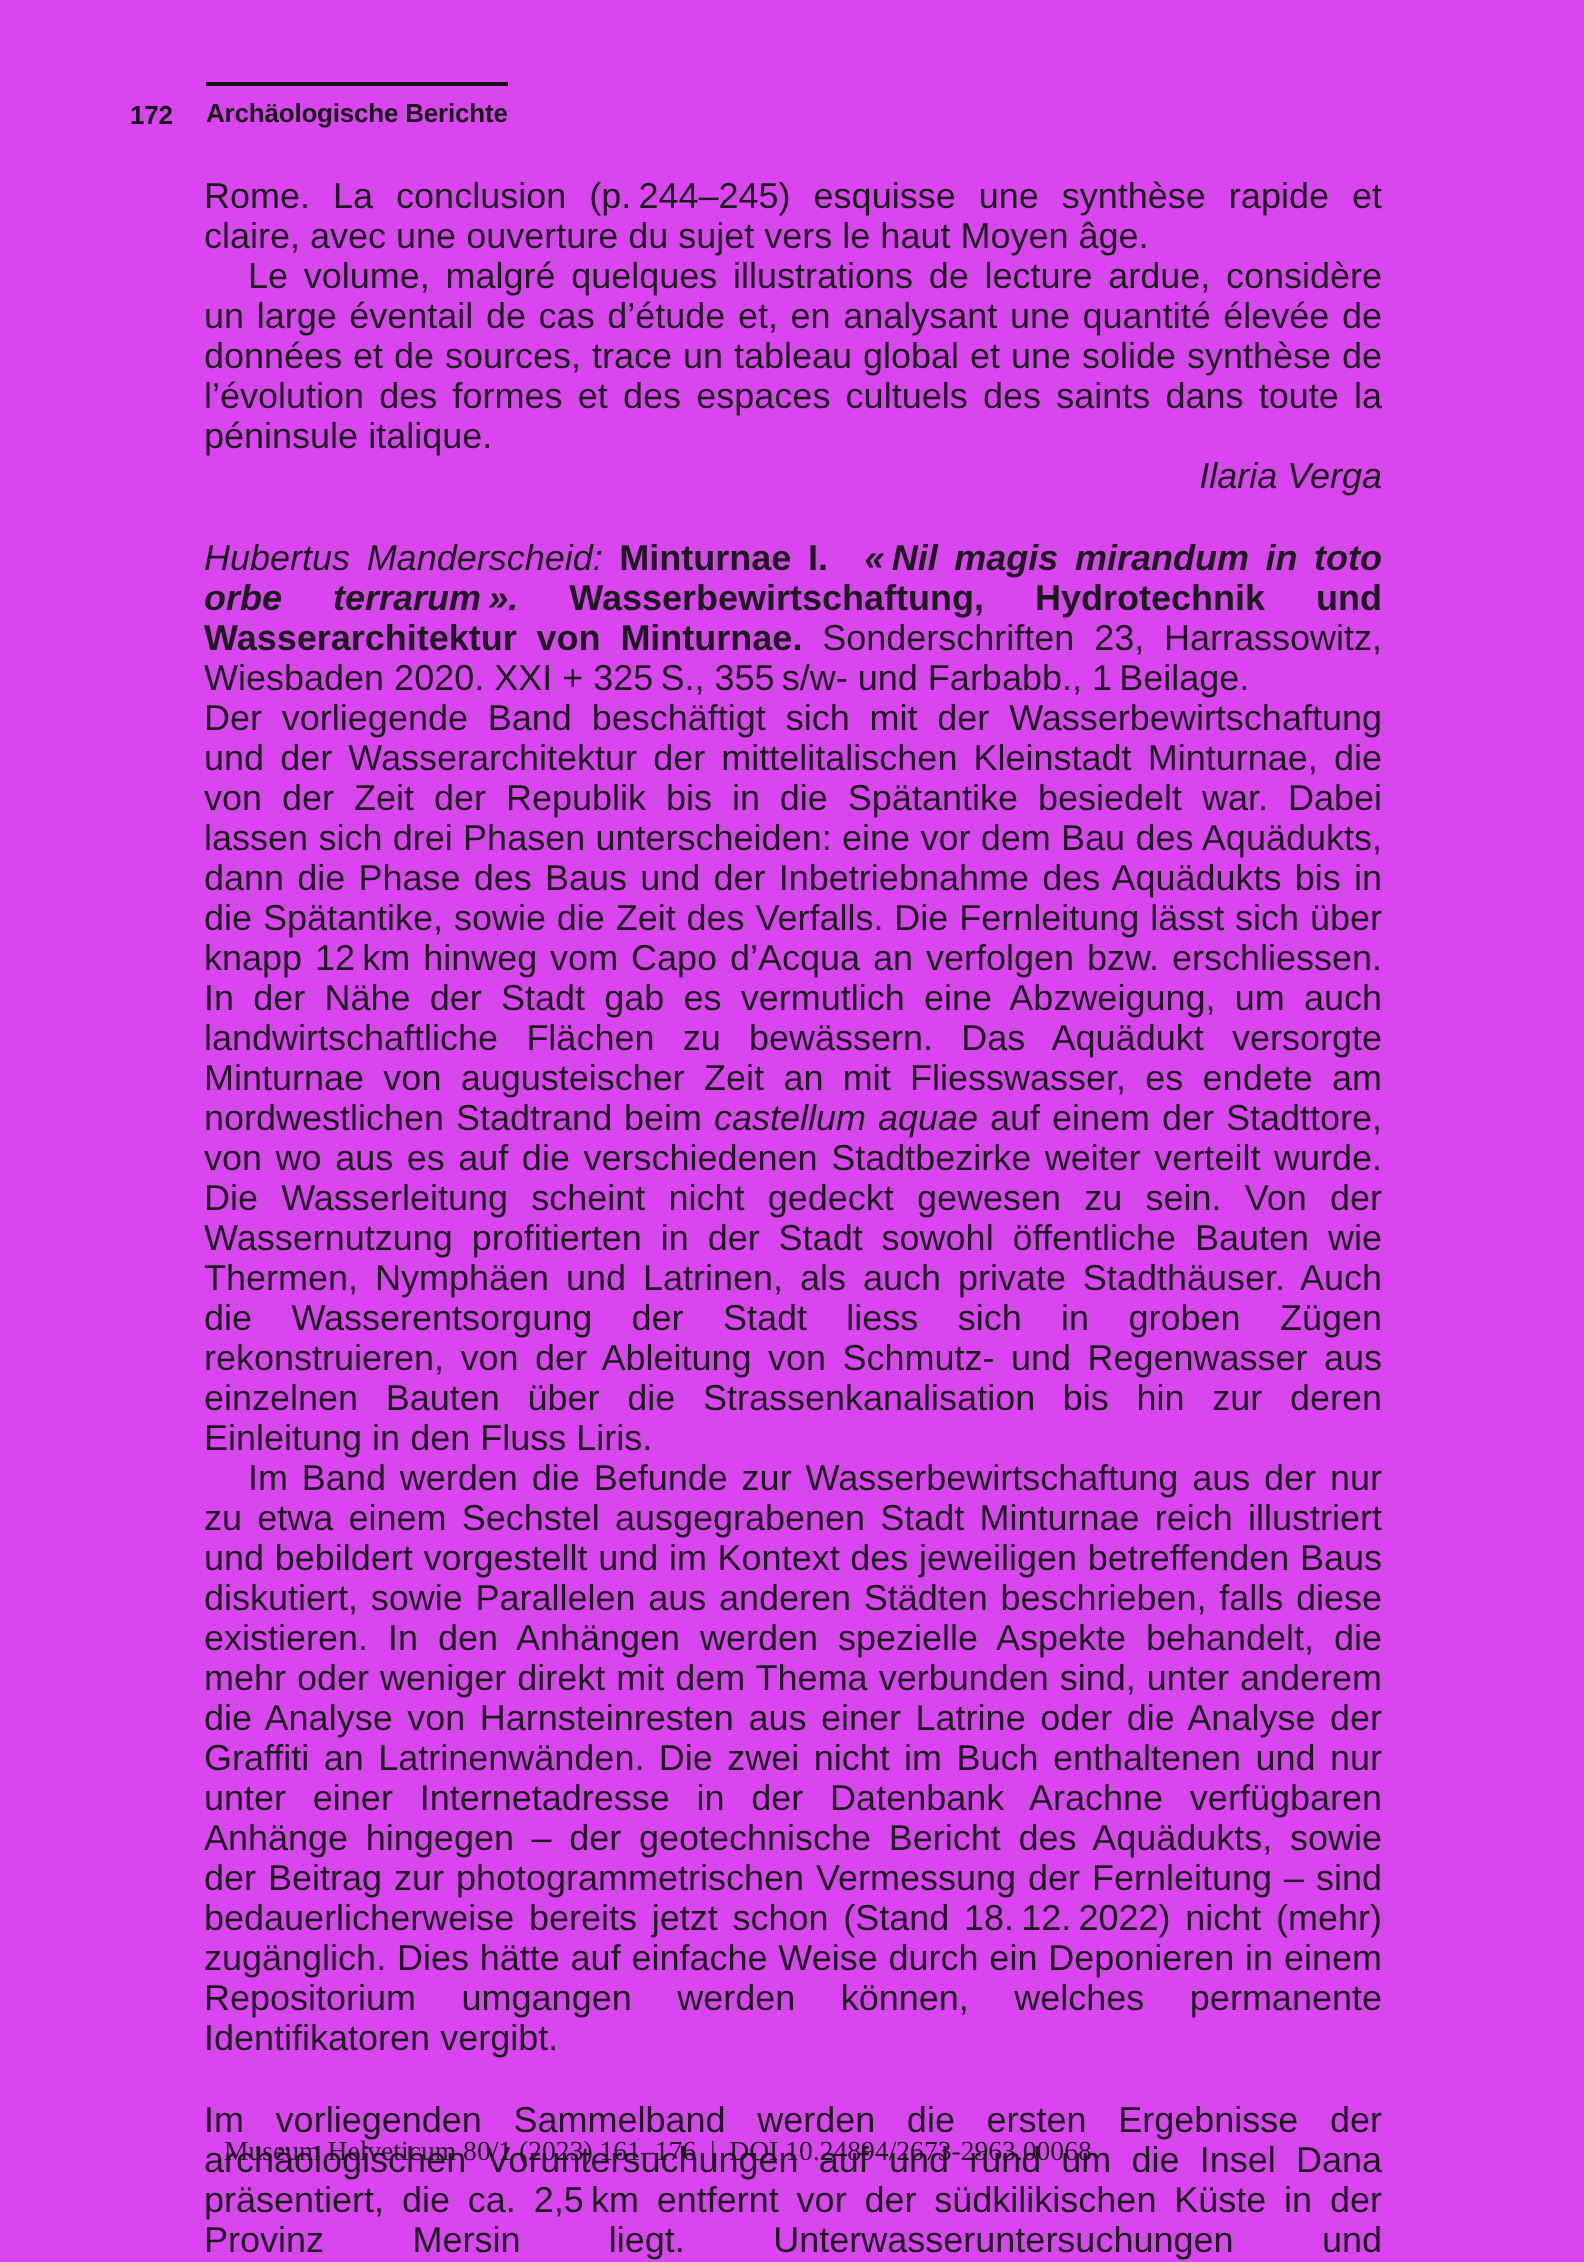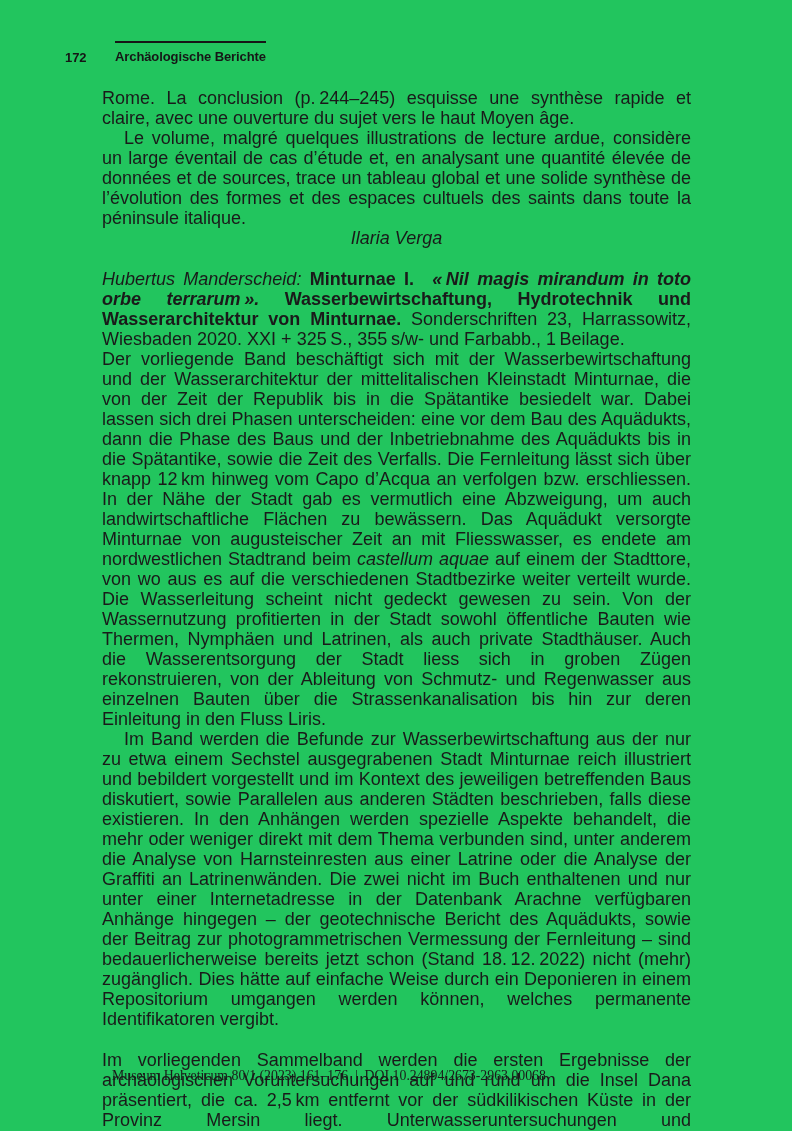--- a/index.html
+++ b/index.html
@@ -1,40 +1,40 @@
 <!DOCTYPE html>
 <html lang="de"><head>
 <meta charset="utf-8">
 <style>
   html, body { margin: 0; padding: 0; background: #ffffff; }
   .page {
     position: relative;
     width: 792px;
     height: 1131px;
-    background: #22c55e;
+    background: #d946ef;
     color: #161616;
     overflow: hidden;
   }
 
   
   .page-header {
     position: absolute;
     top: 41px;
     left: 65px;
     right: 100px;
     font-family: "Liberation Sans", "DejaVu Sans", sans-serif;
     font-weight: bold;
     font-size: 13px;
     letter-spacing: -0.1px;
     color: #161616;
   }
   .page-number { position: absolute; left: 0; top: 9px; }
   .running-head {
     position: absolute;
-    left: 50px;
+    left: 38px;
     top: 0;
     display: inline-block;
     border-top: 2.5px solid #161616;
     padding-top: 6px;
   }
 
   
   .page-body {
     position: absolute;
     top: 88px;
@@ -42,21 +42,21 @@
     width: 589px;
     font-family: Liberation Sans, sans-serif;
     font-size: 18px;
     line-height: 20px;
     text-align: justify;
     color: #1a1a1a;
   }
   .page-body p { margin: 0; }
   p.indent { text-indent: 22px; }
   .signature {
-    text-align: center;
+    text-align: right;
     font-style: italic;
   }
   .review-block { margin-top: 21px; }
 
   
   .run-n { font-style: normal; font-weight: normal; }
   .run-i { font-style: italic; }
   .run-b { font-weight: bold; }
   .run-bi { font-weight: bold; font-style: italic; margin-left: 10px; }
 

